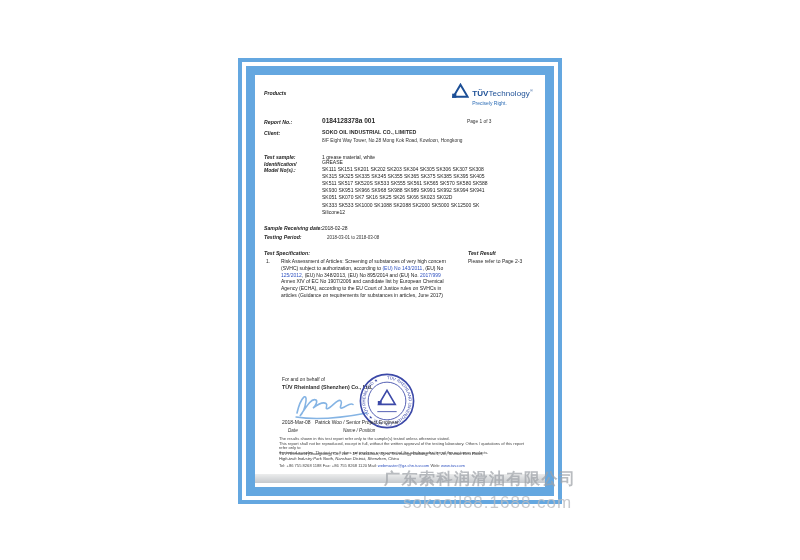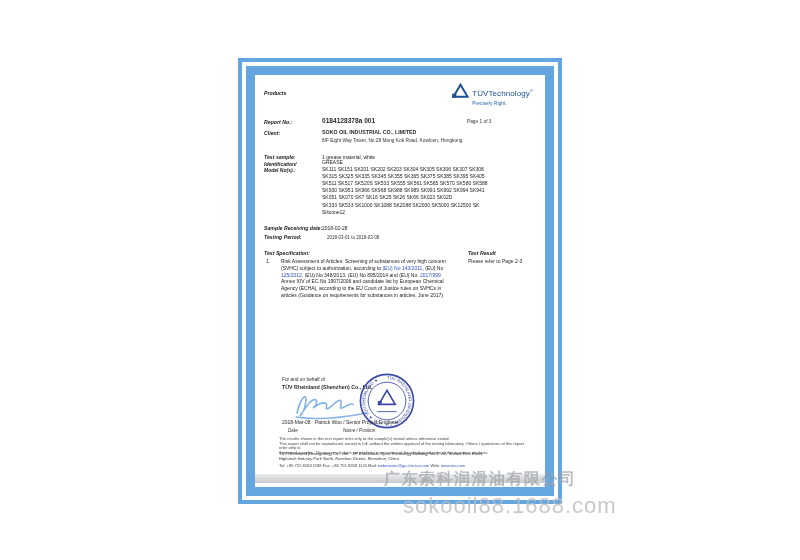--- a/index.html
+++ b/index.html
@@ -23,39 +23,39 @@
     background:#fff;position:relative;}
 
   .abs{position:absolute;}
   .lbl{font-style:italic;font-weight:bold;font-size:5.2px;color:#222;}
   .val{font-size:5.2px;color:#222;}
 
   
   .logo{position:absolute;top:8px;right:12px;display:flex;align-items:flex-start;gap:3px;}
   .logo-txt{line-height:1;}
   .brand{font-size:8px;color:var(--logo-blue);letter-spacing:0.1px;}
-  .brand .b{font-weight:normal;}
+  .brand .b{font-weight:bold;}
   .brand sup{font-size:4px;}
   .tagline{font-size:5px;color:var(--tag-blue);margin-top:1.5px;}
 
   .models div{font-size:5px;line-height:7.1px;color:#222;}
   .spec-line{font-size:5px;line-height:6.8px;color:#222;width:196px;}
   .spec-line .blue{color:var(--link-blue);}
   .footer-block div{font-size:4.1px;line-height:4.6px;color:#444;}
   .addr div{font-style:italic;color:#333;}
   .contact{font-size:4.1px;color:#444;}
   .contact .blue{color:var(--link-blue);}
 
   .gray-strip{position:absolute;left:0;top:399px;width:100%;height:9px;
     background:linear-gradient(#eceded,#c6c9cd);}
 
   
   .wm{position:absolute;z-index:9;font-weight:bold;white-space:nowrap;pointer-events:none;}
   .wm1{left:384px;top:469px;font-size:16px;letter-spacing:1.5px;color:rgba(158,162,167,0.72);}
-  .wm2{left:403px;top:493px;font-size:22px;font-weight:normal;letter-spacing:1px;color:rgba(185,188,192,0.8);}
+  .wm2{left:403px;top:493px;font-size:17px;font-weight:normal;letter-spacing:1px;color:rgba(185,188,192,0.8);}
 </style>
 </head>
 <body>
 
 <div id="stage">
 
   <div class="doc">
     <div class="doc-inner">
 
       <div class="abs lbl" style="left:9px;top:15px;">Products</div>

